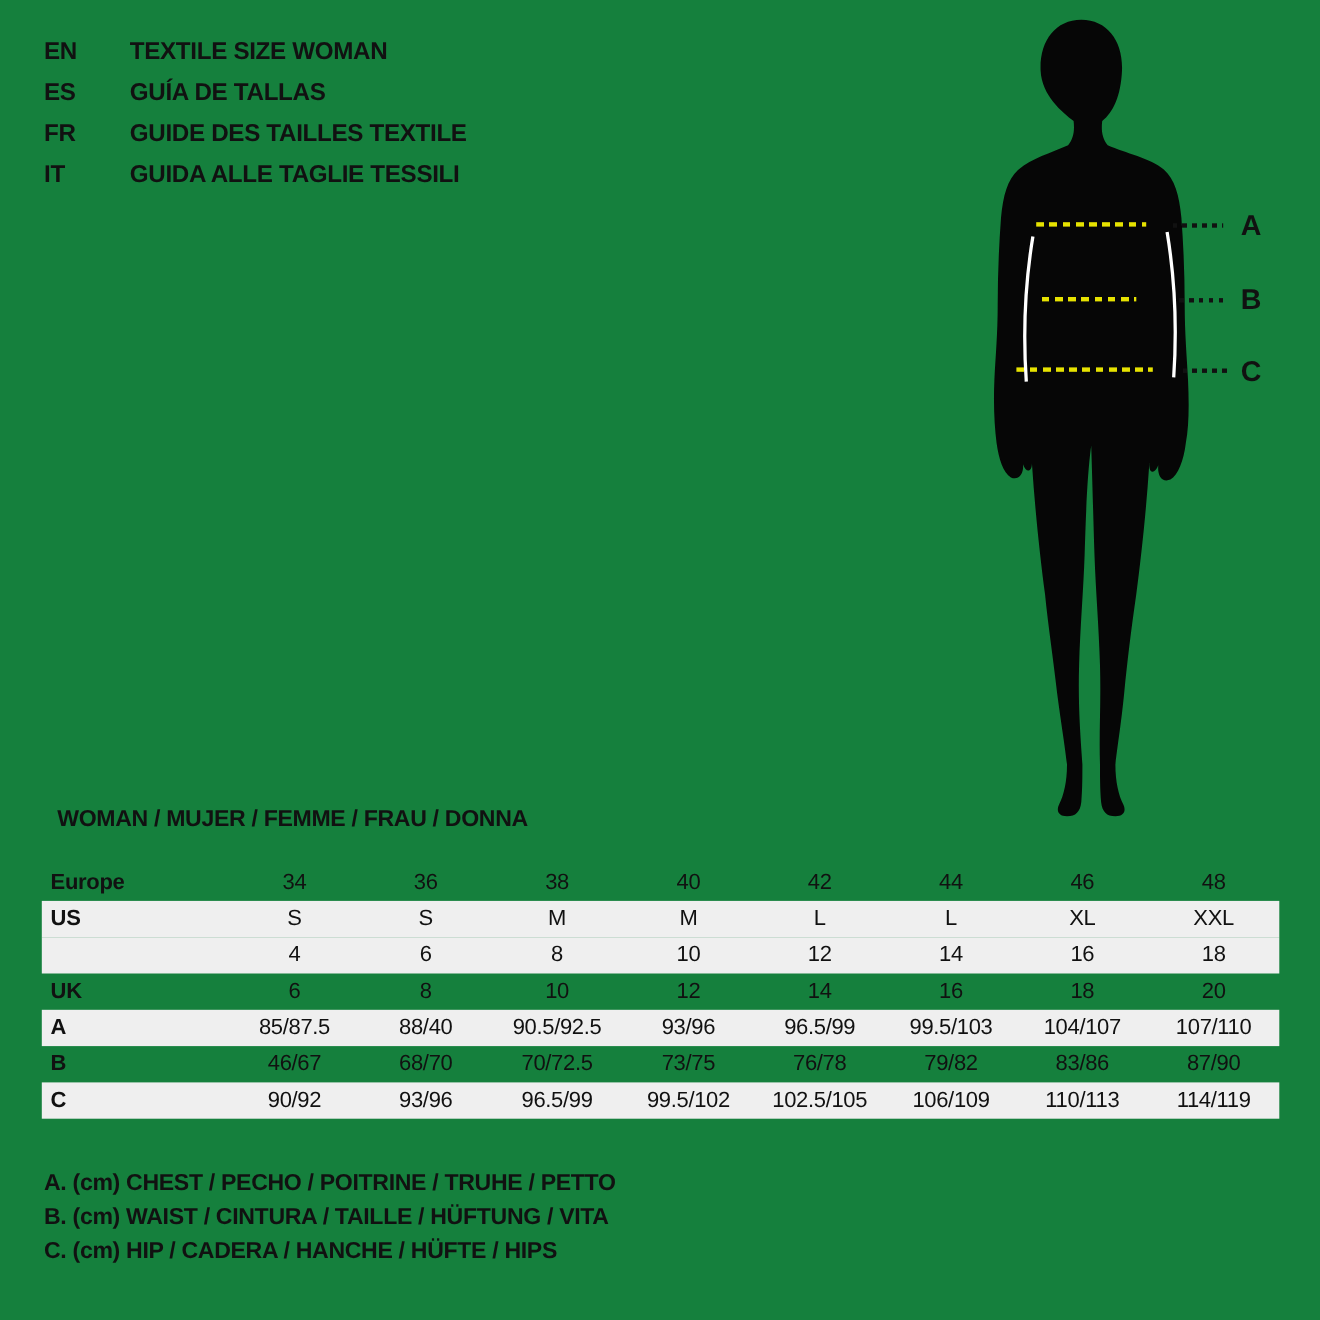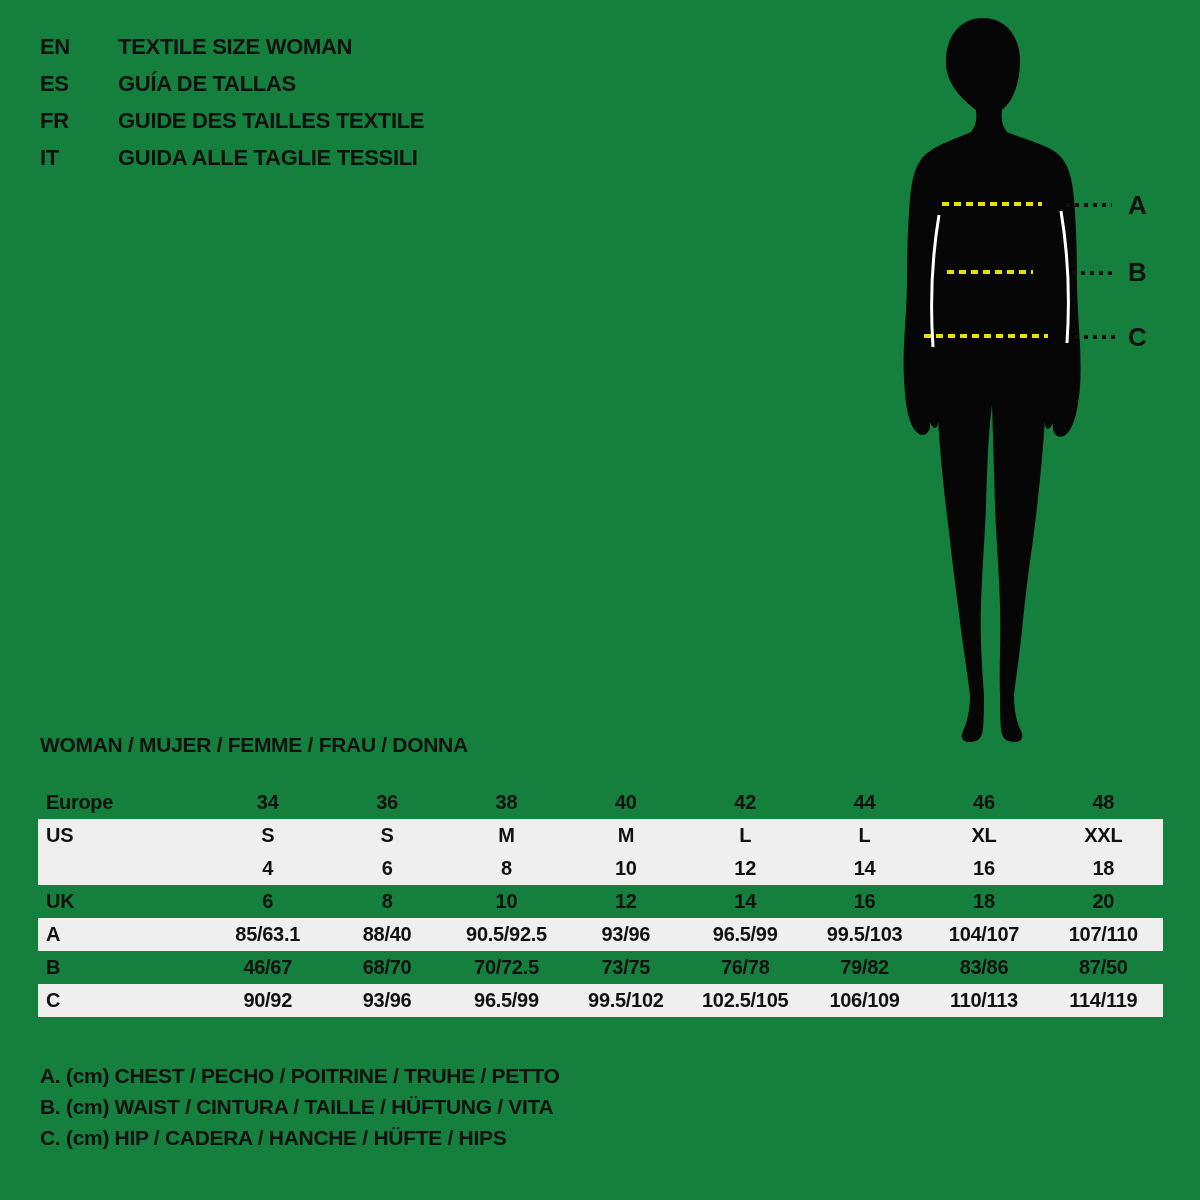--- a/index.html
+++ b/index.html
@@ -27,32 +27,32 @@
   
   .m-b .dash-line{left:52px;top:265px;width:86px;}
   .m-b .dot-line{left:177px;top:266px;width:44px;}
   .m-b .marker-label{left:233px;top:252px;}
   
   .m-c .dash-line{left:29px;top:329px;width:124px;}
   .m-c .dot-line{left:180px;top:330px;width:42px;}
   .m-c .marker-label{left:233px;top:317px;}
 
   
-  .gender-line{position:absolute;left:40px;top:733px;font-size:21px;font-weight:700;letter-spacing:-0.3px;}
+  .gender-line{position:absolute;left:52px;top:733px;font-size:21px;font-weight:700;letter-spacing:-0.3px;}
 
   
   .size-table{position:absolute;left:38px;top:786px;width:1125px;}
   .table-header{
     height:30px;line-height:30px;background:var(--header-bg);
     font-size:21px;font-weight:700;letter-spacing:-0.3px;padding-left:8px;box-sizing:border-box;
   }
   .t-row{display:grid;grid-template-columns:170px repeat(8,1fr);height:33px;line-height:33px;}
   .t-row.shaded{background:var(--row-alt-bg);}
   .t-label{font-size:20px;font-weight:700;letter-spacing:-0.3px;padding-left:8px;text-align:left;}
-  .t-cell{font-size:20px;font-weight:700;letter-spacing:-0.3px;text-align:center;white-space:nowrap;}
+  .t-cell{font-size:20px;font-weight:400;letter-spacing:-0.3px;text-align:center;white-space:nowrap;}
 
   
   .legend{position:absolute;left:40px;top:1060px;}
   .legend-row{height:31px;line-height:31px;font-size:21px;font-weight:700;letter-spacing:-0.3px;white-space:nowrap;}
 </style>
 </head>
 <body>
 
 <div class="page">
 
@@ -189,39 +189,39 @@
           <div class="t-cell">8</div>
           <div class="t-cell">10</div>
           <div class="t-cell">12</div>
           <div class="t-cell">14</div>
           <div class="t-cell">16</div>
           <div class="t-cell">18</div>
           <div class="t-cell">20</div>
         </div>
         <div class="t-row shaded">
           <div class="t-label">A</div>
-          <div class="t-cell">85/63.1</div>
+          <div class="t-cell">85/87.5</div>
           <div class="t-cell">88/40</div>
           <div class="t-cell">90.5/92.5</div>
           <div class="t-cell">93/96</div>
           <div class="t-cell">96.5/99</div>
           <div class="t-cell">99.5/103</div>
           <div class="t-cell">104/107</div>
           <div class="t-cell">107/110</div>
         </div>
         <div class="t-row">
           <div class="t-label">B</div>
           <div class="t-cell">46/67</div>
           <div class="t-cell">68/70</div>
           <div class="t-cell">70/72.5</div>
           <div class="t-cell">73/75</div>
           <div class="t-cell">76/78</div>
           <div class="t-cell">79/82</div>
           <div class="t-cell">83/86</div>
-          <div class="t-cell">87/50</div>
+          <div class="t-cell">87/90</div>
         </div>
         <div class="t-row shaded">
           <div class="t-label">C</div>
           <div class="t-cell">90/92</div>
           <div class="t-cell">93/96</div>
           <div class="t-cell">96.5/99</div>
           <div class="t-cell">99.5/102</div>
           <div class="t-cell">102.5/105</div>
           <div class="t-cell">106/109</div>
           <div class="t-cell">110/113</div>

